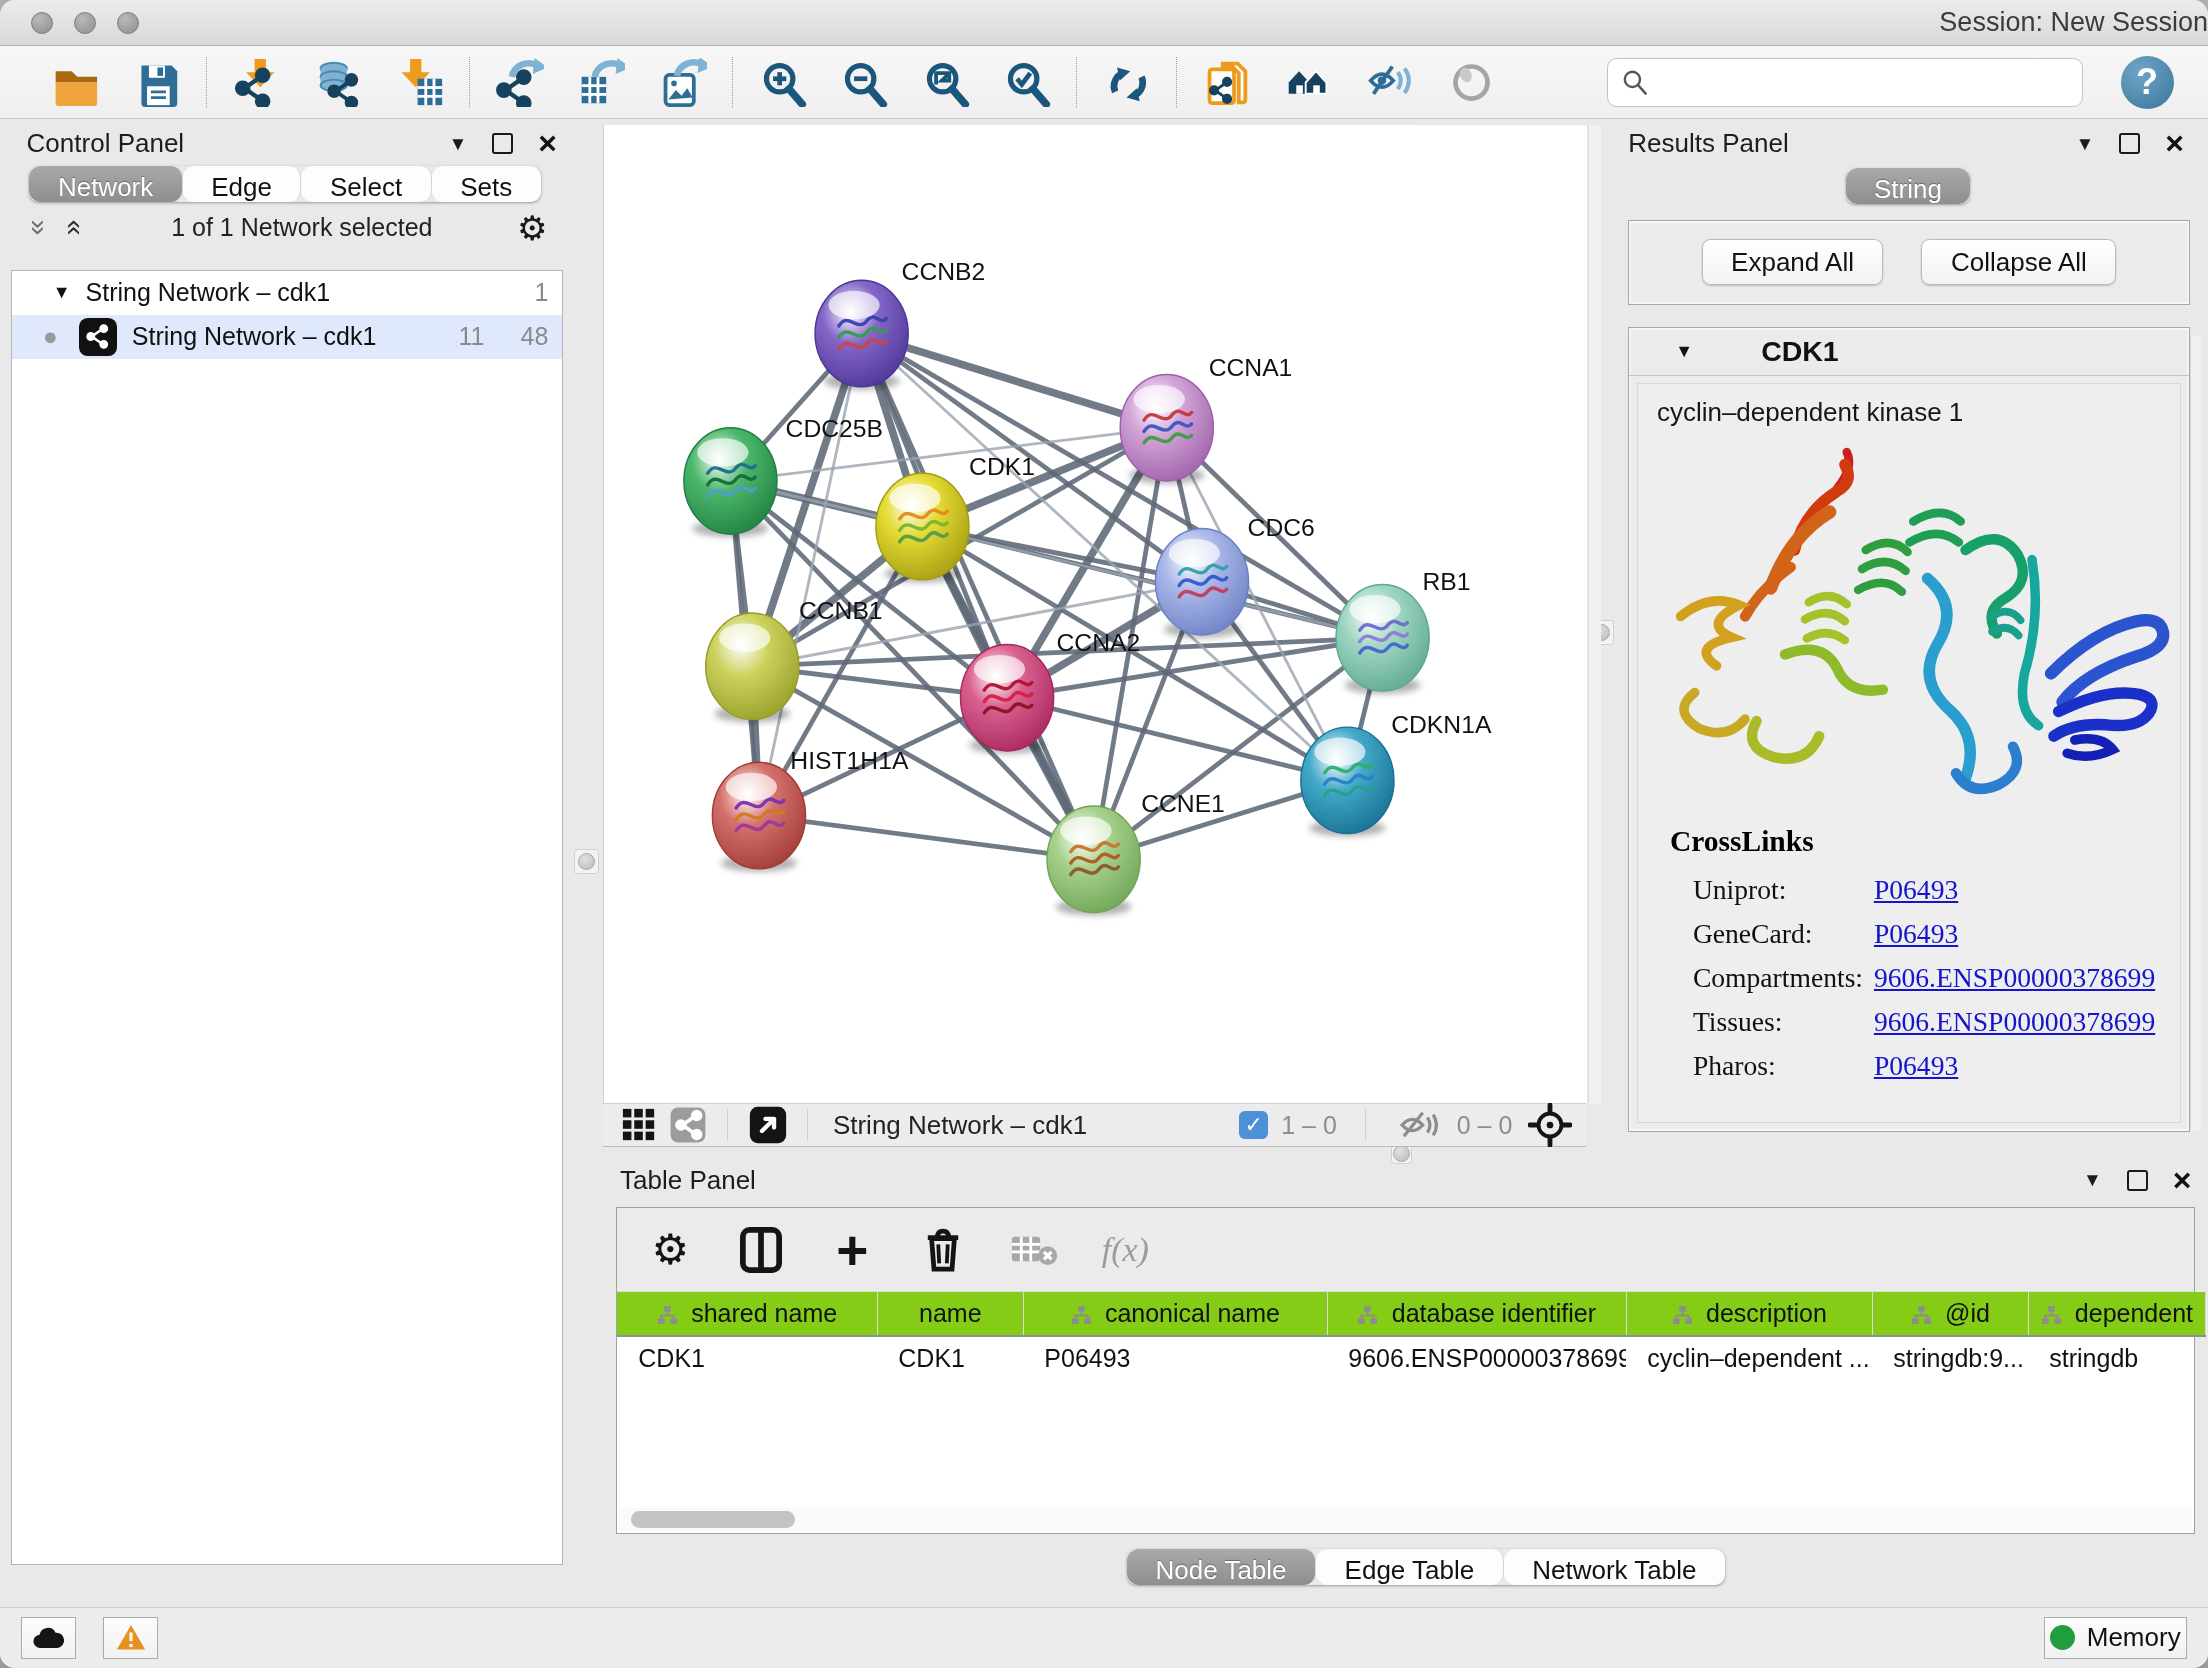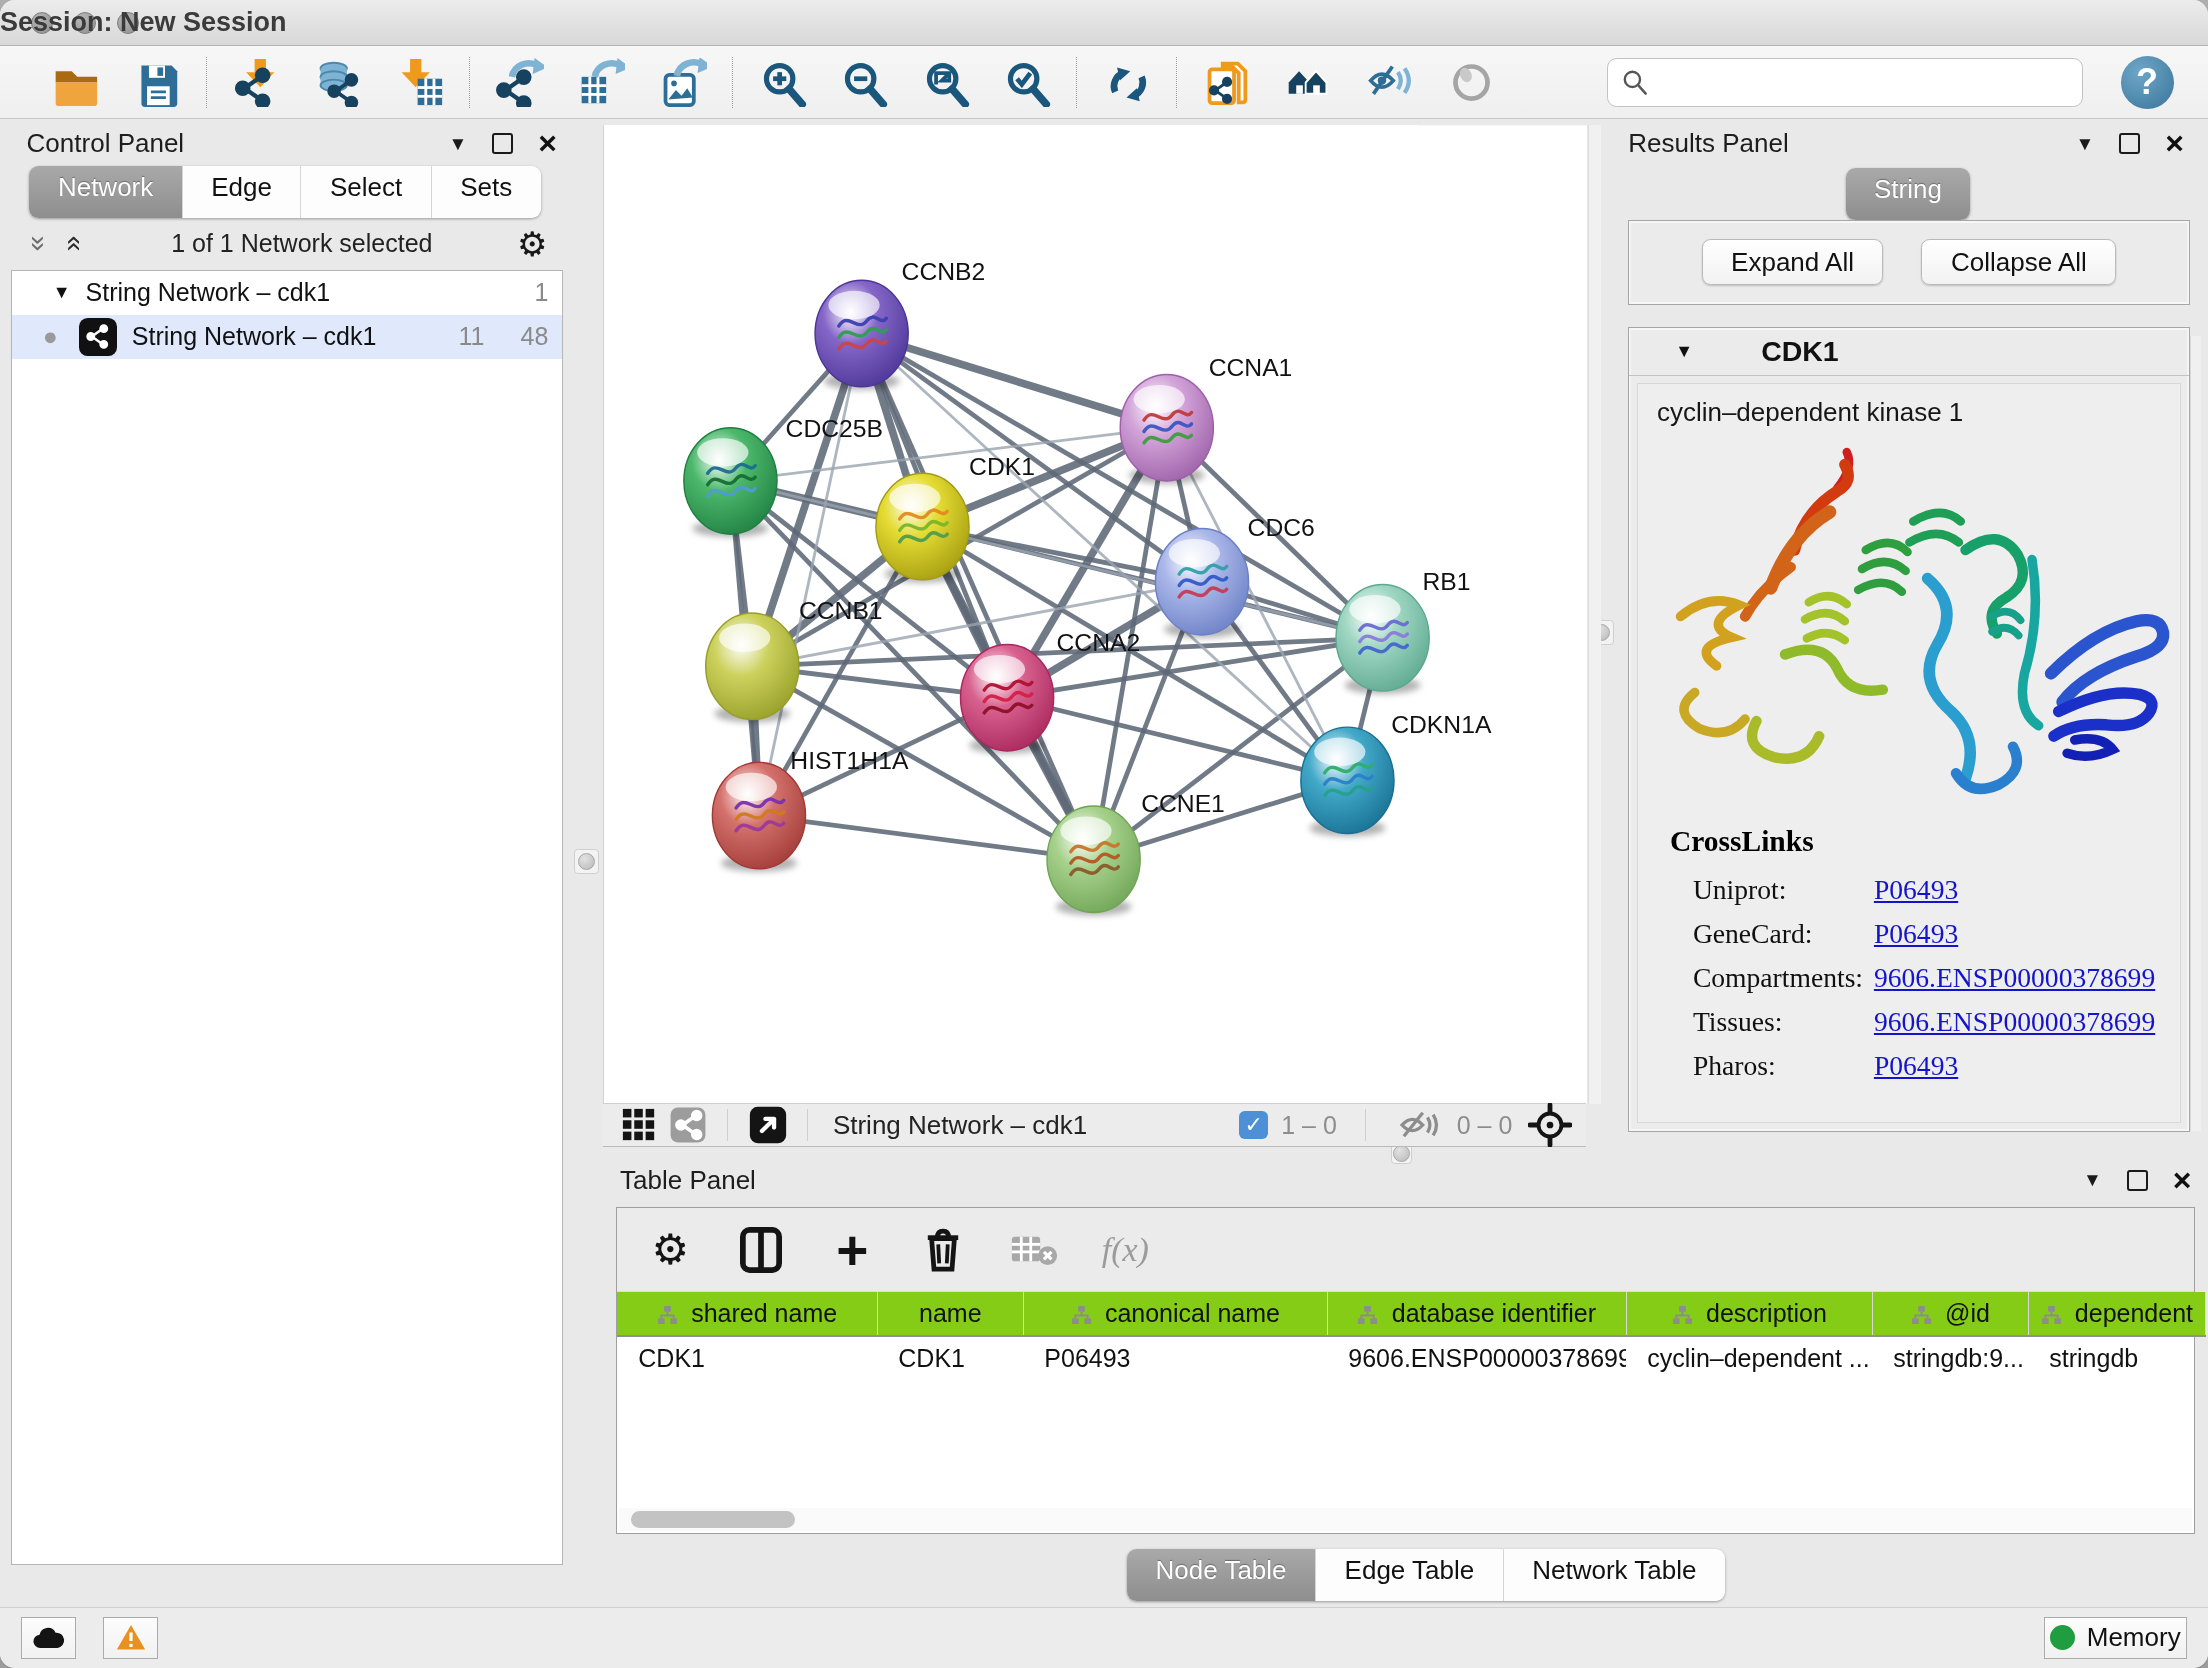--- a/index.html
+++ b/index.html
@@ -4,21 +4,21 @@
 <style>
   * { margin:0; padding:0; box-sizing:border-box; }
   html,body { width:2208px; height:1668px; background:#b9b9b9; font-family:"Liberation Sans",sans-serif; }
   .window { position:relative; width:2208px; height:1668px; background:#e9e9e9; border-radius:15px; overflow:hidden; box-shadow:0 19px 57px rgba(0,0,0,.4); }
 
   
   .titlebar { position:absolute; left:0; top:0; width:100%; height:46px;
     background:linear-gradient(#ececec,#d8d8d8); border-bottom:1.9px solid #b3b3b3; }
   .tl-dot { position:absolute; top:12.4px; width:22px; height:22px; border-radius:50%;
     background:radial-gradient(circle at 35% 30%, #b9b9b9, #8d8d8d); border:1px solid #7e7e7e; }
-  .win-title { position:absolute; width:100%; text-align:left; line-height:44px; font-size:27px; color:#3b3b3b;font-weight:bold; }
+  .win-title { position:absolute; width:100%; text-align:right; line-height:44px; font-size:27px; color:#3b3b3b; }
 
   
   .toolbar { position:absolute; left:0; top:46px; width:100%; height:73px;
     background:linear-gradient(#f7f7f7,#efefef); border-bottom:1.9px solid #c6c6c6;
     display:flex; align-items:center; padding:0 25px; }
   .tgroup { display:flex; align-items:center; gap:28.5px; padding:0 23px; }
   .tsep { width:0; height:51px; border-left:1.9px dotted #9d9d9d; }
   .ticon { width:53px; height:53px; display:flex; align-items:center; justify-content:center; cursor:pointer; }
   .searchbox { margin-left:auto; width:476px; height:49px; background:#fff; border:1.9px solid #c2c2c2;
     border-radius:9.5px; display:flex; align-items:center; padding:0 13.3px; gap:9.5px; }
@@ -30,22 +30,22 @@
   
   .workspace { position:absolute; left:0; top:119px; width:2208px; height:1488px; }
 
   .panel-head { display:flex; align-items:center; font-size:26px; color:#1d1d1d; height:38px; }
   .panel-controls { margin-left:auto; display:flex; align-items:center; gap:25px; }
   .pc-collapse { font-size:19px; color:#1a1a1a; cursor:pointer; }
   .pc-float { width:21px; height:21px; border:2.9px solid #1a1a1a; border-radius:2.9px; cursor:pointer; }
   .pc-close { font-size:32px; font-weight:bold; color:#111; line-height:21px; cursor:pointer; }
 
   .seg { display:flex; border-radius:9.5px; overflow:hidden; box-shadow:0 1px 2.9px rgba(0,0,0,.35); }
-  .tab { padding:0 28.5px; height:52px; line-height:42px; font-size:26px; background:#fdfdfd; color:#111;
-    border-right:1.9px solid #d6d6d6; cursor:pointer; white-space:nowrap; }
+  .tab { padding:0 28.5px; height:36px; line-height:42px; font-size:26px; background:#fdfdfd; color:#111;
+    border-right:1.9px solid #d6d6d6; cursor:pointer; white-space:nowrap;border-radius:12px; }
   .tab:last-child { border-right:none; }
   .tab.active { background:linear-gradient(#a9a9a9,#8e8e8e); color:#fff; text-shadow:0 -1px 1px rgba(0,0,0,.35); }
 
   
   .control-panel { position:absolute; left:7.6px; top:5.7px; width:555px; height:1444px; }
   .cp-tabs { display:flex; justify-content:center; margin-top:3.8px; }
   .cp-inforow { display:flex; align-items:center; height:51px; padding:0 15px; font-size:25px; color:#222; }
   .chev { font-size:28.5px; color:#6e6e6e; transform:rotate(90deg); cursor:pointer; width:32px; text-align:center; }
   .chev.up { transform:rotate(-90deg); color:#2b2b2b; }
   .cp-info-label { flex:1; text-align:center; }

